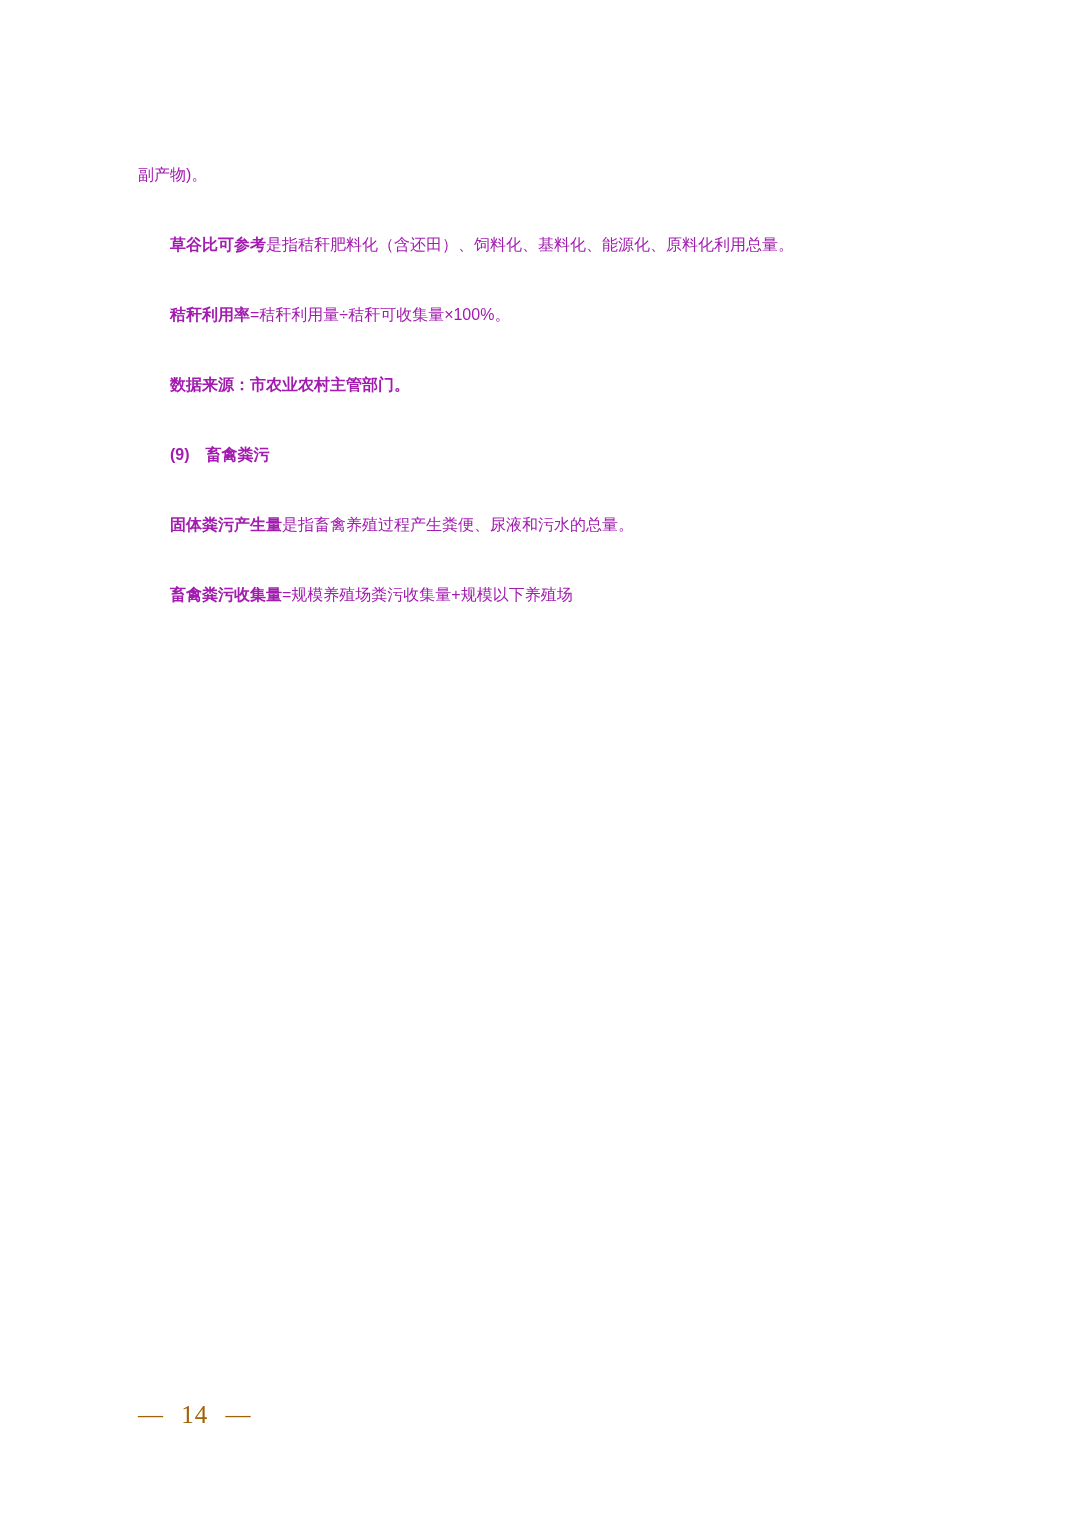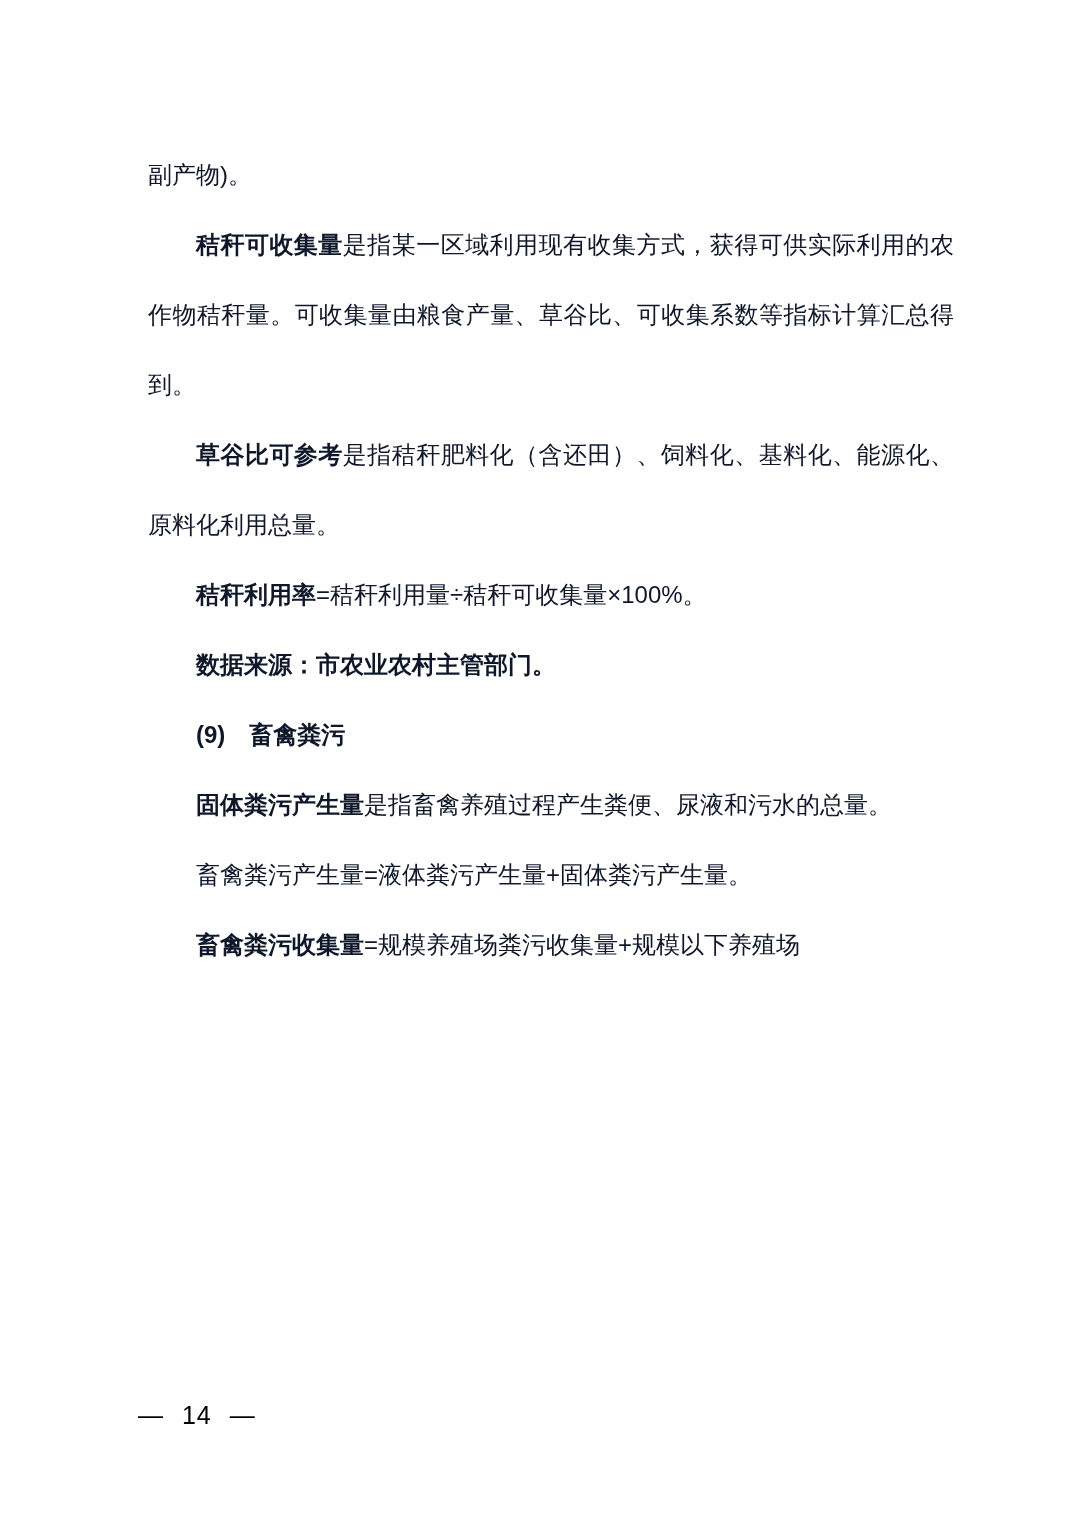--- a/index.html
+++ b/index.html
@@ -14,26 +14,26 @@
     overflow: hidden;
     font-family: "Liberation Sans", sans-serif;
   }
   .page {
     position: absolute;
     inset: 0;
     background: #ffffff;
   }
   .doc {
     position: absolute;
-    left: 148px;
+    left: 138px;
     top: 140px;
     width: 806px;
-    font-size: 24px;
+    font-size: 16px;
     line-height: 70px;
-    color: #0f172a;
+    color: #a21caf;
     text-align: justify;
     text-justify: inter-ideograph;
   }
   .doc p {
     margin: 0;
     padding: 0;
     text-indent: 2em;
   }
   .doc p.no-indent {
     text-indent: 0;
@@ -41,39 +41,37 @@
   .seg {
     font-weight: 400;
   }
   .seg.bold {
     font-weight: 700;
   }
   .page-footer {
     position: absolute;
     left: 138px;
     top: 1398px;
-    font-family: Liberation Sans, sans-serif;
+    font-family: Liberation Serif, serif;
     font-size: 25px;
     line-height: 34px;
-    color: #000000;
+    color: #a16207;
     word-spacing: 10px;
     letter-spacing: 1px;
   }
 </style>
 </head>
 <body>
 
 <div class="page">
   <main class="doc" id="doc-body">
       <p class="para no-indent"><span class="seg">副产物)。</span></p>
-      <p class="para"><span class="seg bold">秸秆可收集量</span><span class="seg">是指某一区域利用现有收集方式，获得可供实际利用的农作物秸秆量。可收集量由粮食产量、草谷比、可收集系数等指标计算汇总得到。</span></p>
       <p class="para"><span class="seg bold">草谷比可参考</span><span class="seg">是指秸秆肥料化（含还田）、饲料化、基料化、能源化、原料化利用总量。</span></p>
       <p class="para"><span class="seg bold">秸秆利用率</span><span class="seg">=秸秆利用量÷秸秆可收集量×100%。</span></p>
       <p class="para"><span class="seg bold">数据来源：市农业农村主管部门。</span></p>
       <p class="para"><span class="seg bold">(9)　畜禽粪污</span></p>
       <p class="para"><span class="seg bold">固体粪污产生量</span><span class="seg">是指畜禽养殖过程产生粪便、尿液和污水的总量。</span></p>
-      <p class="para"><span class="seg">畜禽粪污产生量=液体粪污产生量+固体粪污产生量。</span></p>
       <p class="para"><span class="seg bold">畜禽粪污收集量</span><span class="seg">=规模养殖场粪污收集量+规模以下养殖场</span></p>
     </main>
   <footer class="page-footer">
     <span>— 14 —</span>
   </footer>
 </div>
 
 </body></html>

